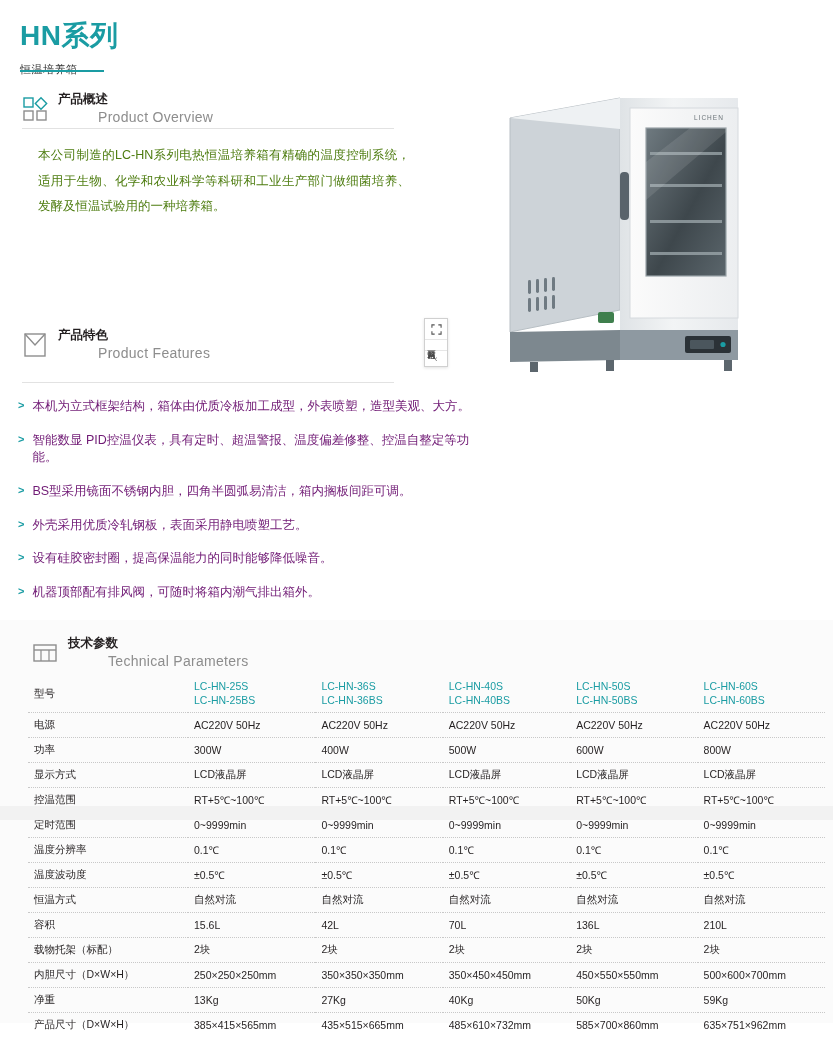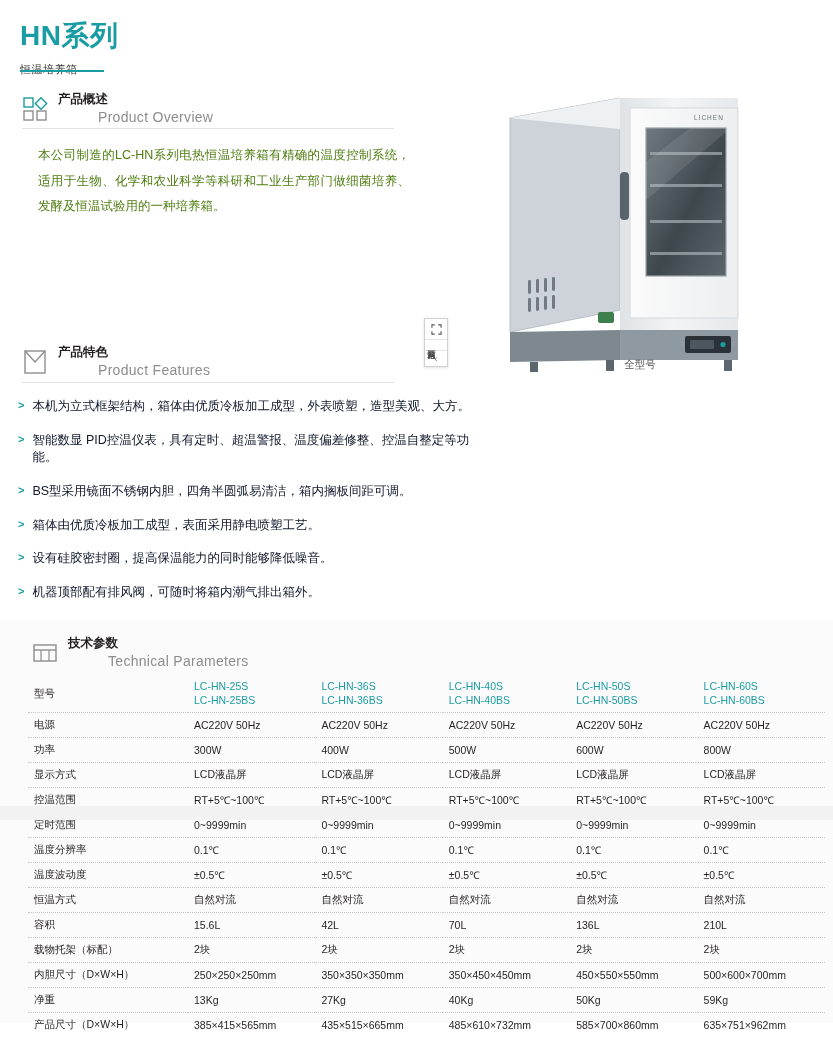--- a/index.html
+++ b/index.html
@@ -102,21 +102,21 @@
   .feature-arrow {
     color: #1a9ca3;
     font-size: 11px;
     line-height: 1.35;
     flex: none;
     font-weight: bold;
   }
   .feature-text {
     font-size: 12.5px;
     line-height: 1.35;
-    color: #0f172a;
+    color: #701a75;
   }
 
   
   .product-art {
     position: absolute;
     left: 470px;
     top: 80px;
     width: 340px;
     height: 300px;
   }
@@ -249,21 +249,21 @@
     </span>
     <span class="sec-titles">
       <span class="cn" style="display:block">产品概述</span>
       <span class="en" style="display:block">Product Overview</span>
     </span>
   </div>
   <div class="rule" style="left:22px; top:128px; width:372px;"></div>
 
   <div class="overview-text">本公司制造的LC-HN系列电热恒温培养箱有精确的温度控制系统，适用于生物、化学和农业科学等科研和工业生产部门做细菌培养、发酵及恒温试验用的一种培养箱。</div>
 
-  <div class="section-head" style="left:22px; top:345px;">
+  <div class="section-head" style="left:22px; top:328px;">
     <span class="sec-icon">
       <svg width="26" height="26" viewBox="0 0 26 26">
         <rect x="3" y="2" width="20" height="22" fill="none" stroke="#8d8d8d" stroke-width="1.4"></rect>
         <polyline points="3,2 13,13 23,2" fill="none" stroke="#8d8d8d" stroke-width="1.4"></polyline>
       </svg>
     </span>
     <span class="sec-titles">
       <span class="cn" style="display:block">产品特色</span>
       <span class="en" style="display:block">Product Features</span>
     </span>
@@ -278,21 +278,21 @@
     <div class="feature-item">
       <span class="feature-arrow">&gt;</span>
       <span class="feature-text">智能数显 PID控温仪表，具有定时、超温警报、温度偏差修整、控温自整定等功能。</span>
     </div>
     <div class="feature-item">
       <span class="feature-arrow">&gt;</span>
       <span class="feature-text">BS型采用镜面不锈钢内胆，四角半圆弧易清洁，箱内搁板间距可调。</span>
     </div>
     <div class="feature-item">
       <span class="feature-arrow">&gt;</span>
-      <span class="feature-text">箱体由优质冷板加工成型，表面采用静电喷塑工艺。</span>
+      <span class="feature-text">外壳采用优质冷轧钢板，表面采用静电喷塑工艺。</span>
     </div>
     <div class="feature-item">
       <span class="feature-arrow">&gt;</span>
       <span class="feature-text">设有硅胶密封圈，提高保温能力的同时能够降低噪音。</span>
     </div>
     <div class="feature-item">
       <span class="feature-arrow">&gt;</span>
       <span class="feature-text">机器顶部配有排风阀，可随时将箱内潮气排出箱外。</span>
     </div>
   </div>
@@ -356,21 +356,20 @@
         <rect x="82" y="215" width="3" height="14" rx="1.4"></rect>
       </g>
 
       <rect x="128" y="232" width="16" height="11" rx="2" fill="#3f7f4d"></rect>
 
       <rect x="60" y="282" width="8" height="10" fill="#5c666d"></rect>
       <rect x="136" y="280" width="8" height="11" fill="#5c666d"></rect>
       <rect x="254" y="280" width="8" height="11" fill="#5c666d"></rect>
     </svg>
   </div>
-  <div class="art-caption">全型号</div>
 
   <div class="float-widget">
     <div class="fw-icon">
       <svg width="11" height="11" viewBox="0 0 12 12">
         <path d="M1 4V1h3M8 1h3v3M11 8v3H8M4 11H1V8" fill="none" stroke="#555" stroke-width="1.2"></path>
       </svg>
     </div>
     <div class="fw-label">网站首页</div>
     <div class="fw-arrow">‹</div>
   </div>

